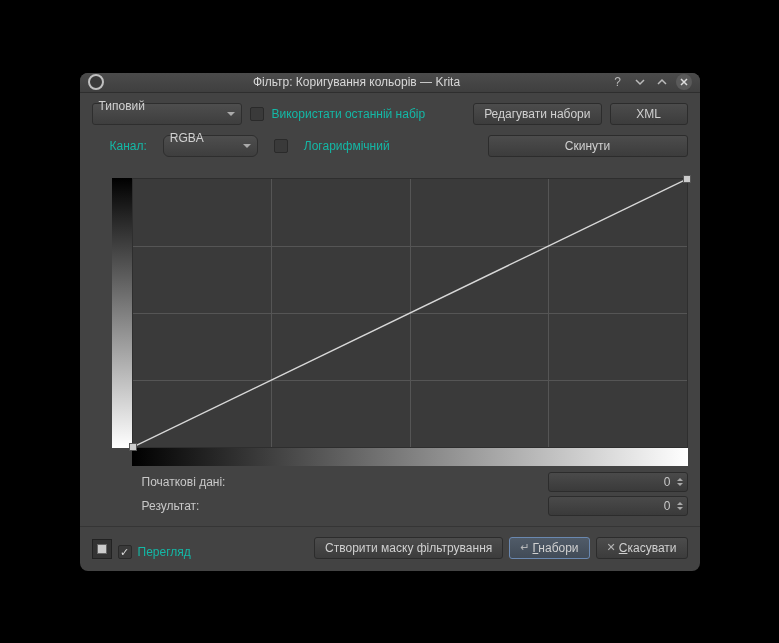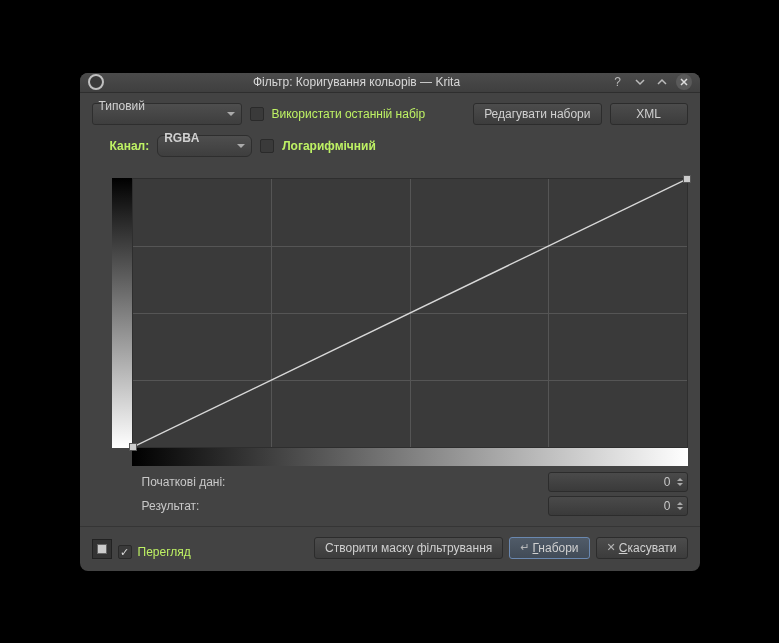--- a/index.html
+++ b/index.html
@@ -86,34 +86,34 @@
     flex-shrink: 0;
   }
   .checkbox.checked::after {
     content: "✓";
     color: #ddd;
     font-size: 11px;
     display: block;
     text-align: center;
     line-height: 12px;
   }
-  .lbl { color: #bef264; }
+  .lbl { color: #14b8a6; }
   .btn {
     background: linear-gradient(#4c4c4c,#3c3c3c);
     border: 1px solid #2c2c2c;
     border-radius: 3px;
     height: 22px;
     padding: 8px 10px;
     color: #d0d0d0;
     display: flex; align-items: center; justify-content: center;
     cursor: pointer;
     font-size: 12px;
   }
   .btn.primary { border: 1px solid #6a88b0; background: linear-gradient(#505b68,#414b57); }
-  .row2 { display: flex; align-items: center; gap: 8px; margin-bottom: 21px; font-weight: bold; }
+  .row2 { display: flex; align-items: center; gap: 16px; margin-bottom: 21px; }
   .channel-select { width: 95px; border-radius: 6px; }
   .reset-btn { width: 200px; margin-left: auto; }
   .curve-area {
     display: flex;
     flex-direction: column;
     margin: 4px 0 6px 20px;
   }
   .curve-main {
     display: flex;
     height: 270px;
@@ -243,20 +243,23 @@
       </div>
     </div>
 
     <div class="row2" style="margin-top:10px">
       <span class="lbl" style="margin-left:18px">Канал:</span>
       <div class="select channel-select">
         <span>RGBA</span>
       </div>
       <div class="checkbox"></div>
       <span class="lbl">Логарифмічний</span>
+      <div class="btn reset-btn">
+        <span>Скинути</span>
+      </div>
     </div>
 
     <div class="curve-area">
       <div class="curve-main">
         <div class="vgrad"></div>
         <div class="curve-box">
           <div class="grid-line gv" style="left:25%"></div>
           <div class="grid-line gv" style="left:50%"></div>
           <div class="grid-line gv" style="left:75%"></div>
           <div class="grid-line gh" style="top:25%"></div>

